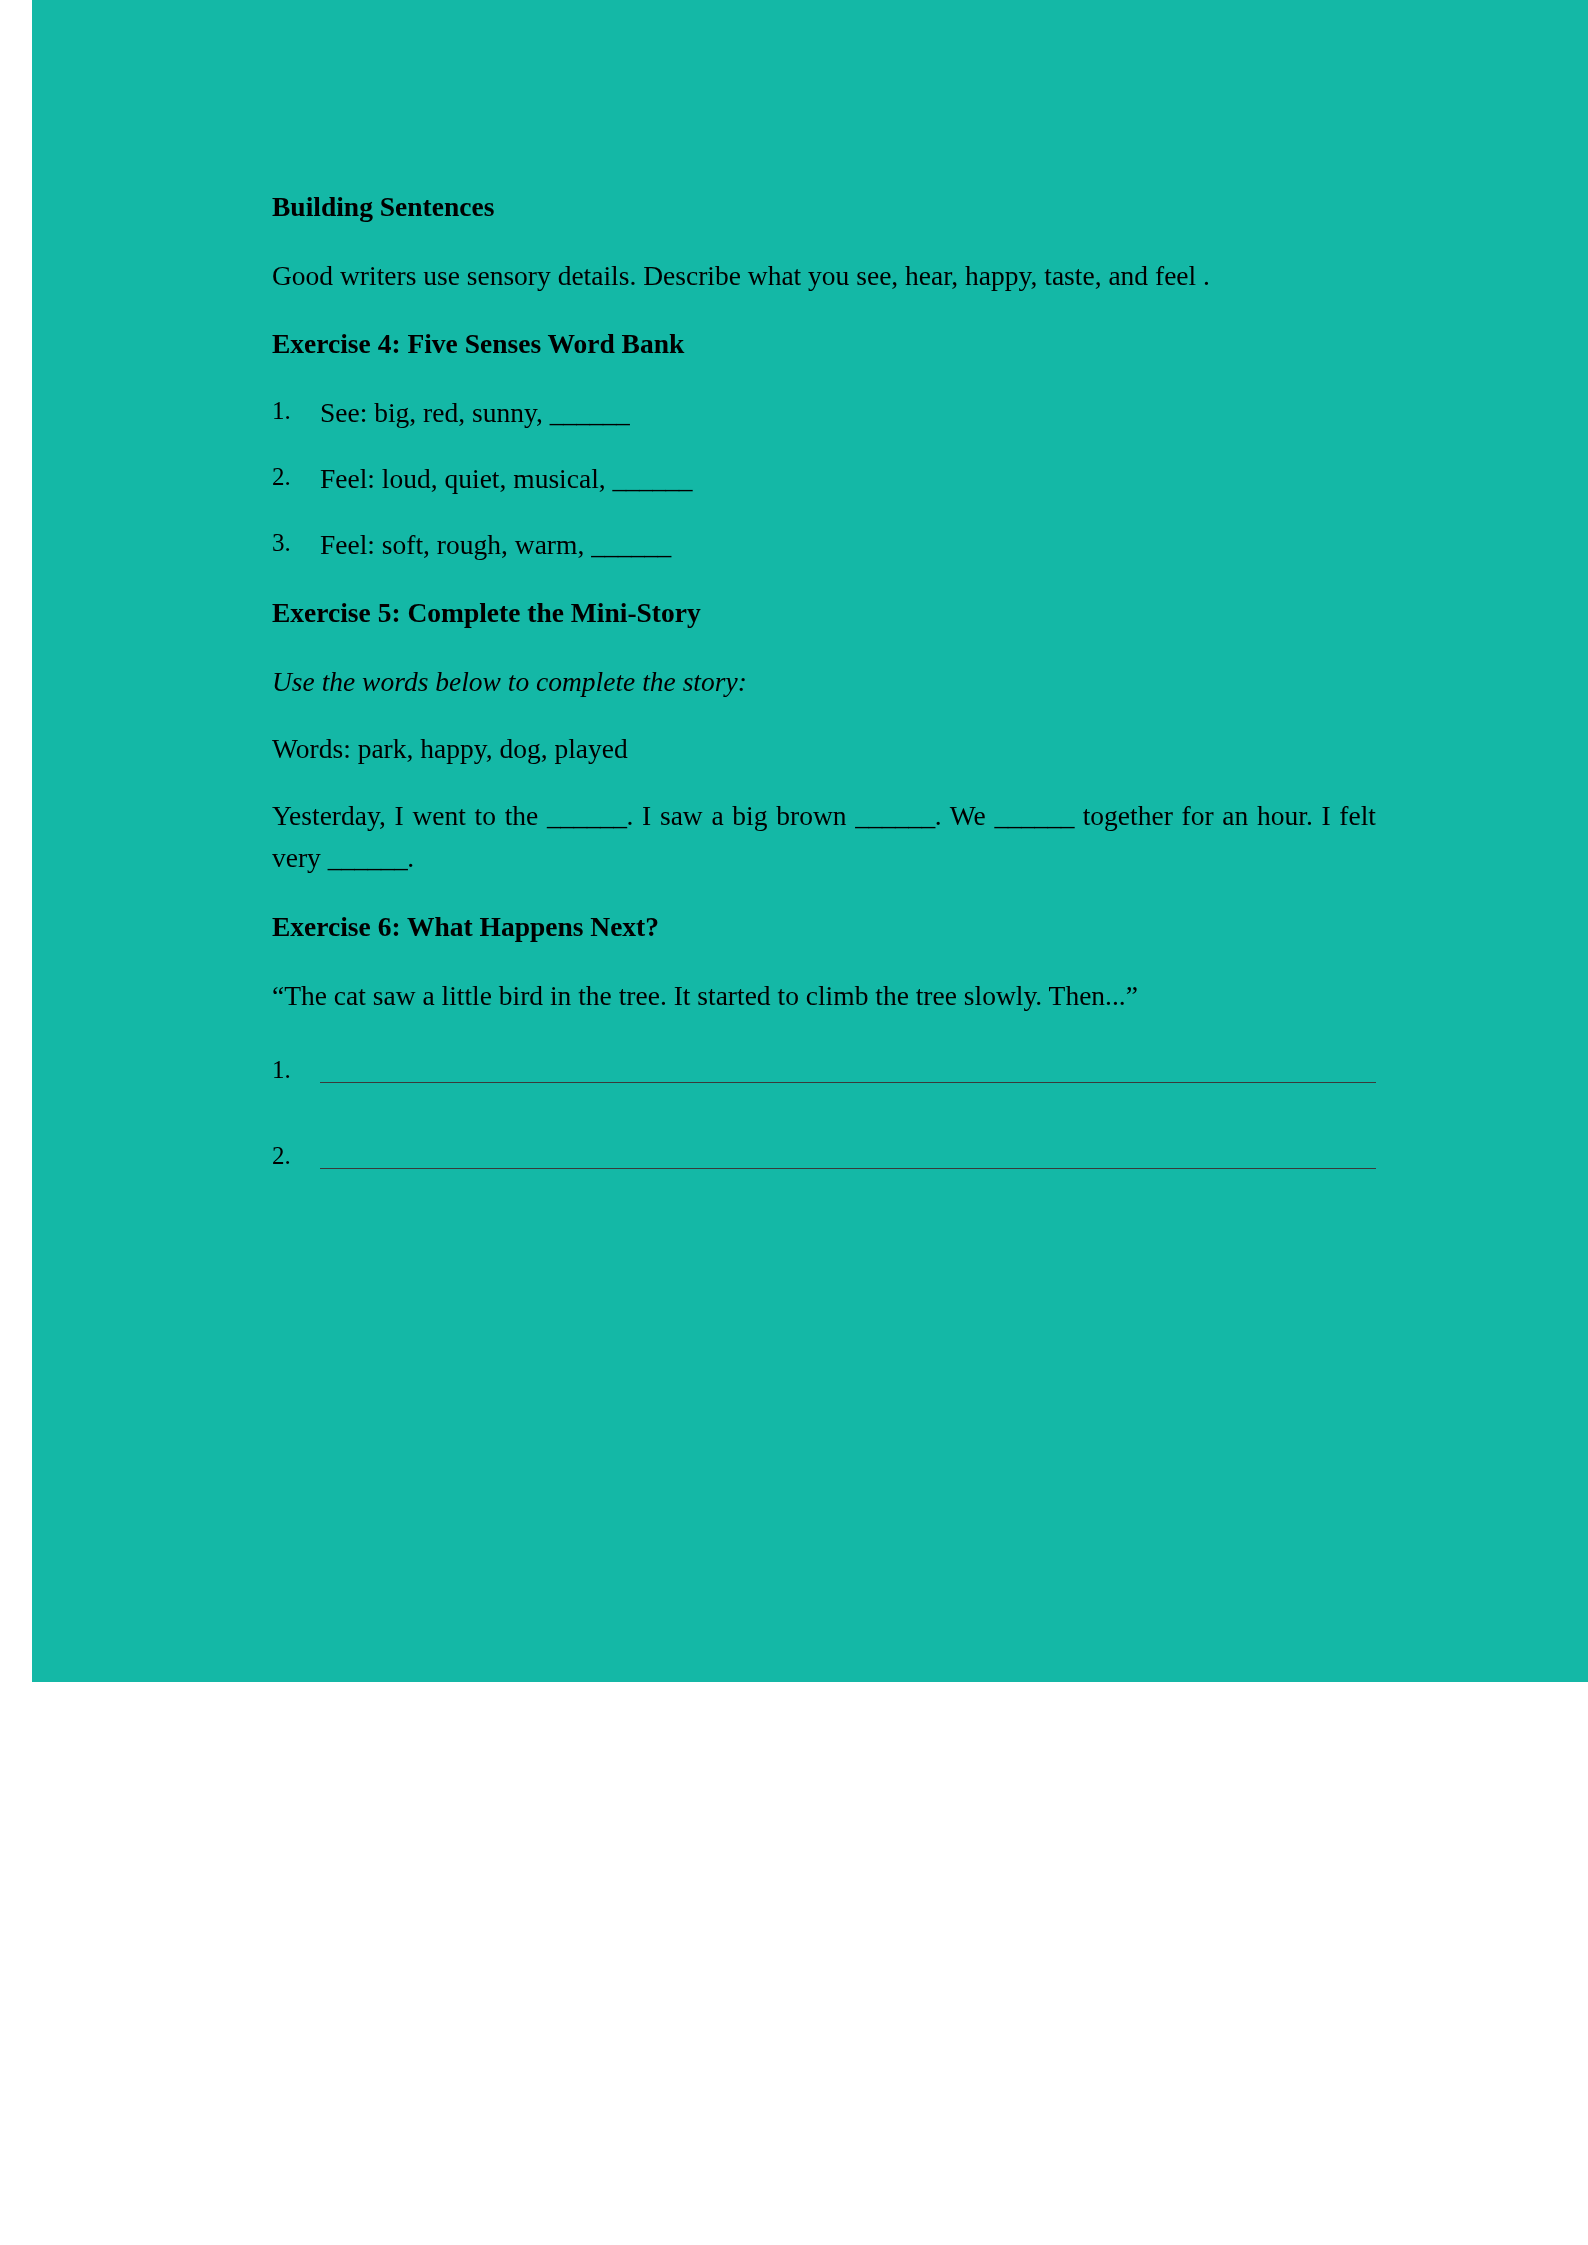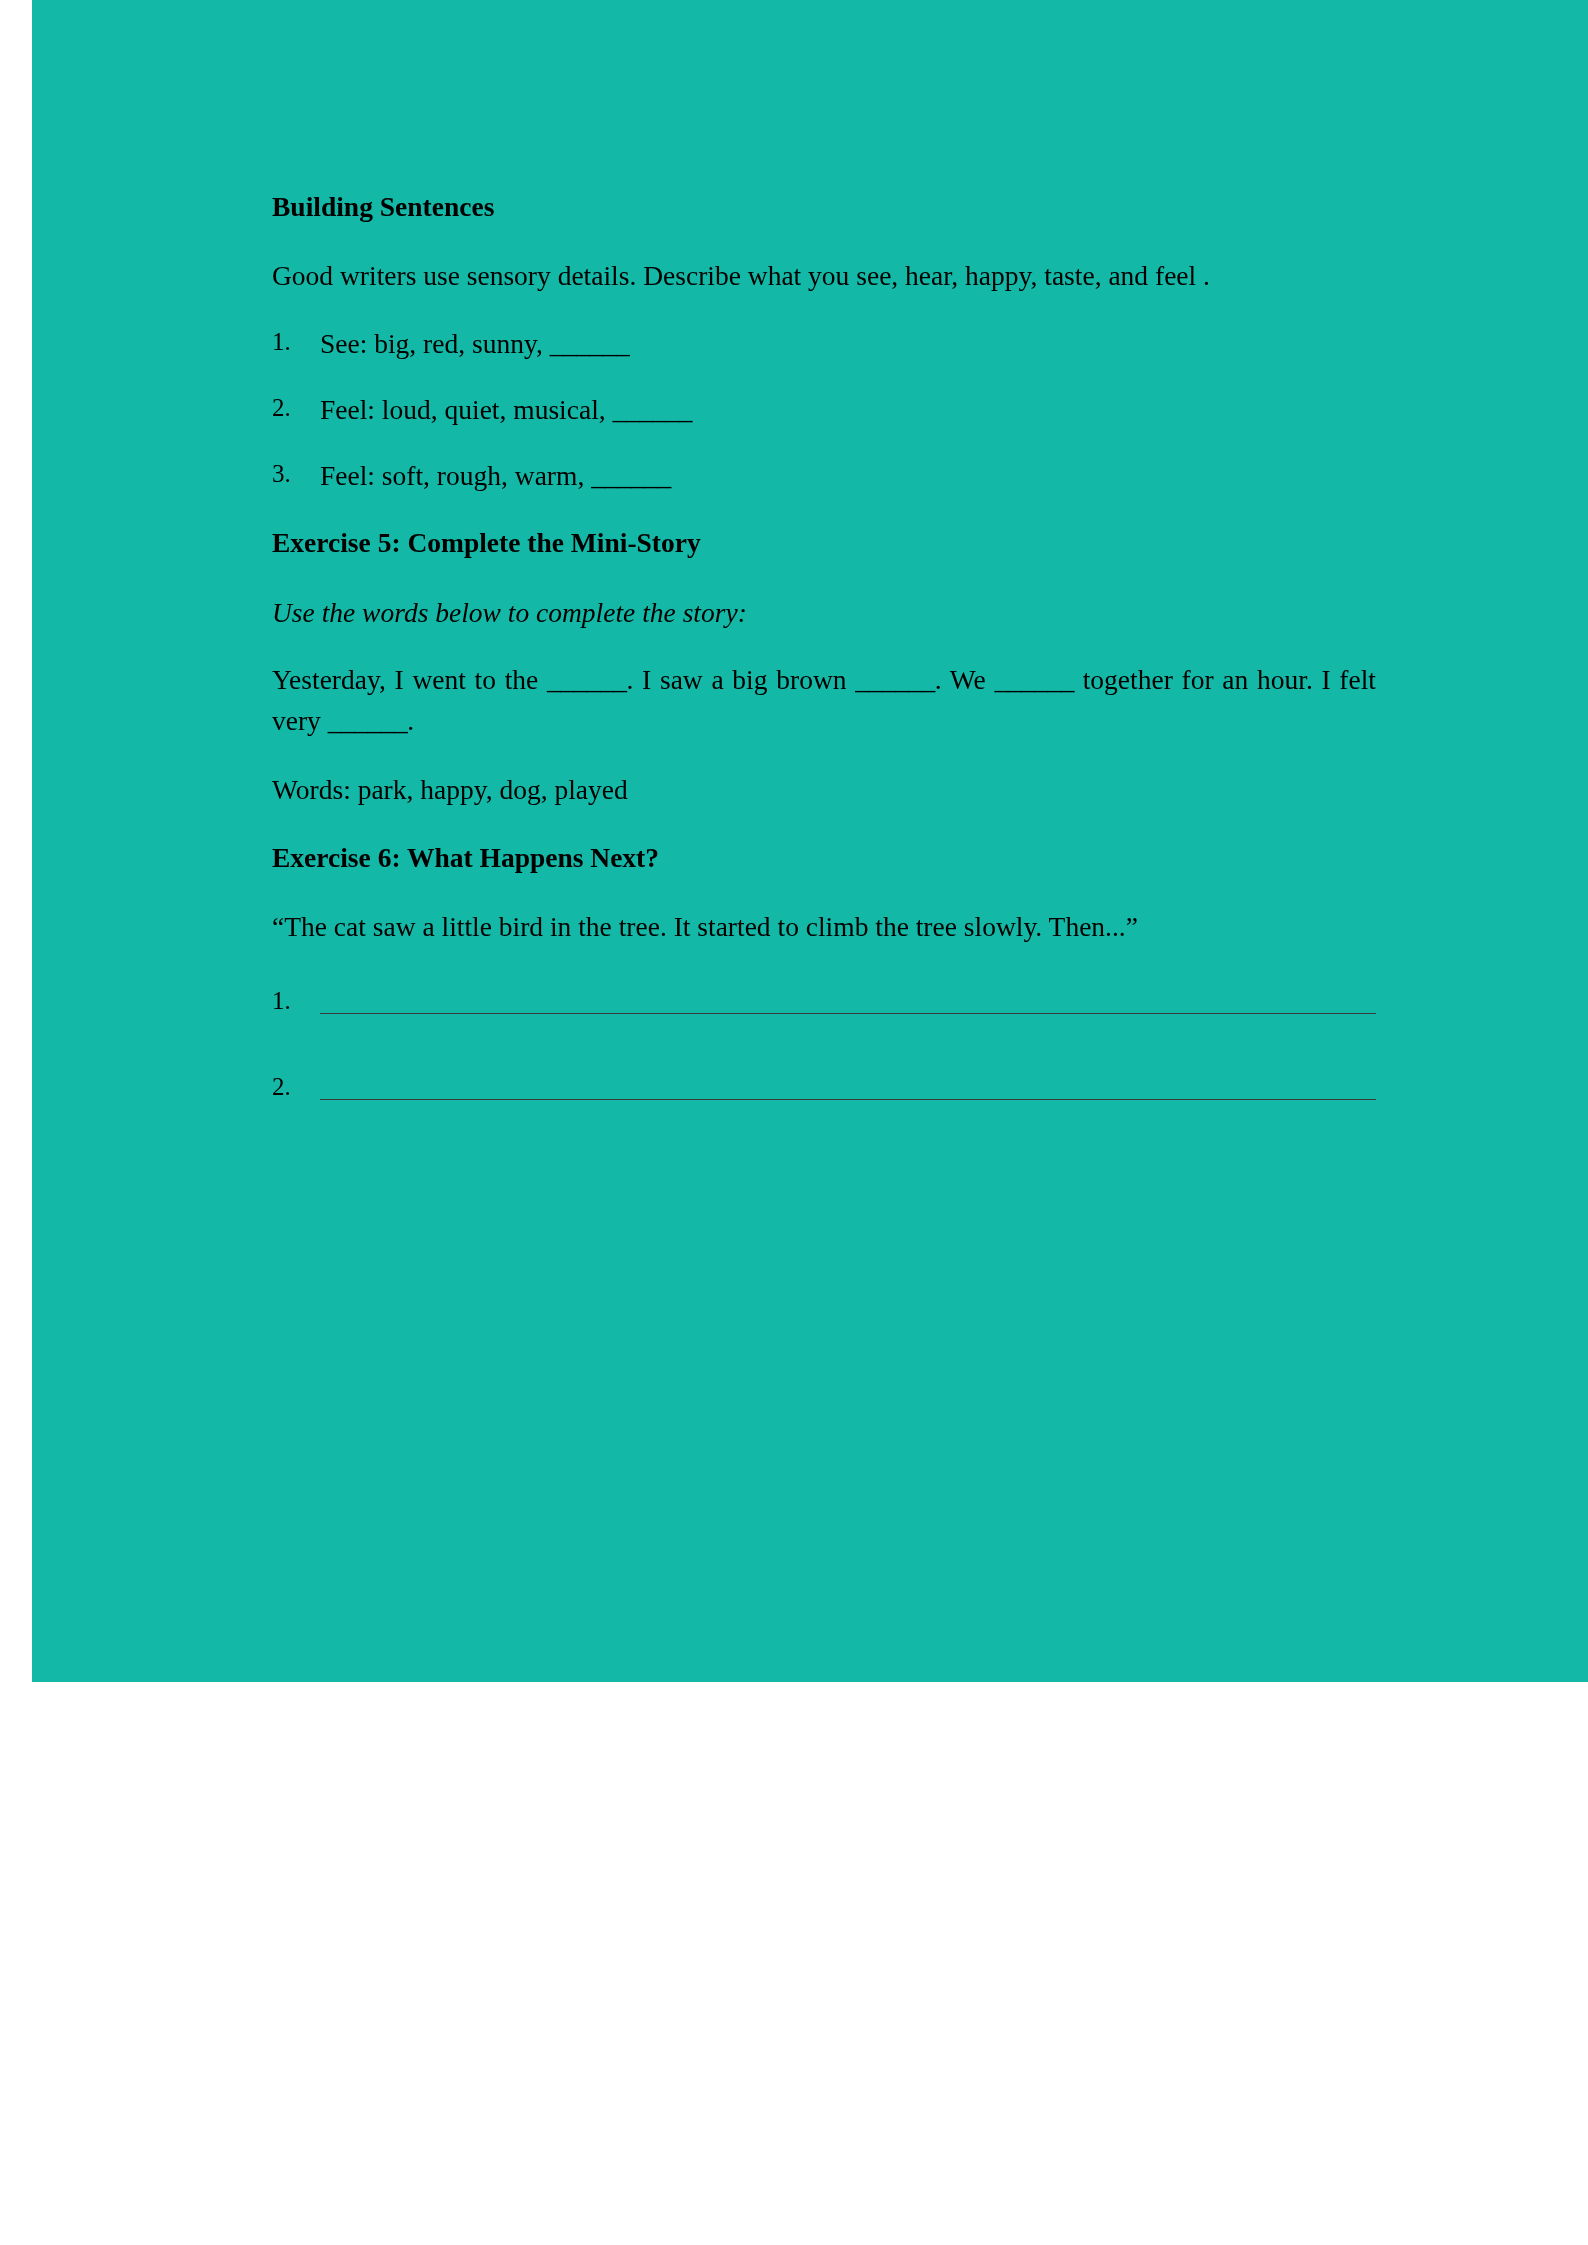--- a/index.html
+++ b/index.html
@@ -122,41 +122,42 @@
 </head>
 <body>
 
 <div class="page">
   <div class="content">
 
     <p class="blk heading">Building Sentences</p>
 
     <p class="blk para">Good writers use sensory details. Describe what you see, hear, happy, taste, and feel .</p>
 
+    <p class="blk heading">Exercise 4: Five Senses Word Bank</p>
 
 
     <ol class="senses">
       <li>
         <span class="num">1.</span><span class="lead">See</span><span>: big, red, sunny, </span><span class="blank">______</span>
       </li>
       <li>
         <span class="num">2.</span><span class="lead">Feel</span><span>: loud, quiet, musical, </span><span class="blank">______</span>
       </li>
       <li>
         <span class="num">3.</span><span class="lead">Feel</span><span>: soft, rough, warm, </span><span class="blank">______</span>
       </li>
     </ol>
 
     <p class="blk heading">Exercise 5: Complete the Mini-Story</p>
 
     <p class="blk italic">Use the words below to complete the story:</p>
 
+    <p class="blk para"><span class="lead">Words</span><span>: park, happy, dog, played</span></p>
+
     <p class="blk story"><span>Yesterday, I went to the </span><span class="blank">______</span><span>. I saw a big brown </span><span class="blank">______</span><span>. We </span><span class="blank">______</span><span> together for an hour. I felt very </span><span class="blank">______</span><span>.</span></p>
-
-    <p class="blk para"><span class="lead">Words</span><span>: park, happy, dog, played</span></p>
 
     <p class="blk heading">Exercise 6: What Happens Next?</p>
 
 
     <p class="blk para">“The cat saw a little bird in the tree. It started to climb the tree slowly. Then...”</p>
 
     <ol class="answers">
       <li>
         <span class="num">1.</span>
         <span class="rule"></span>

